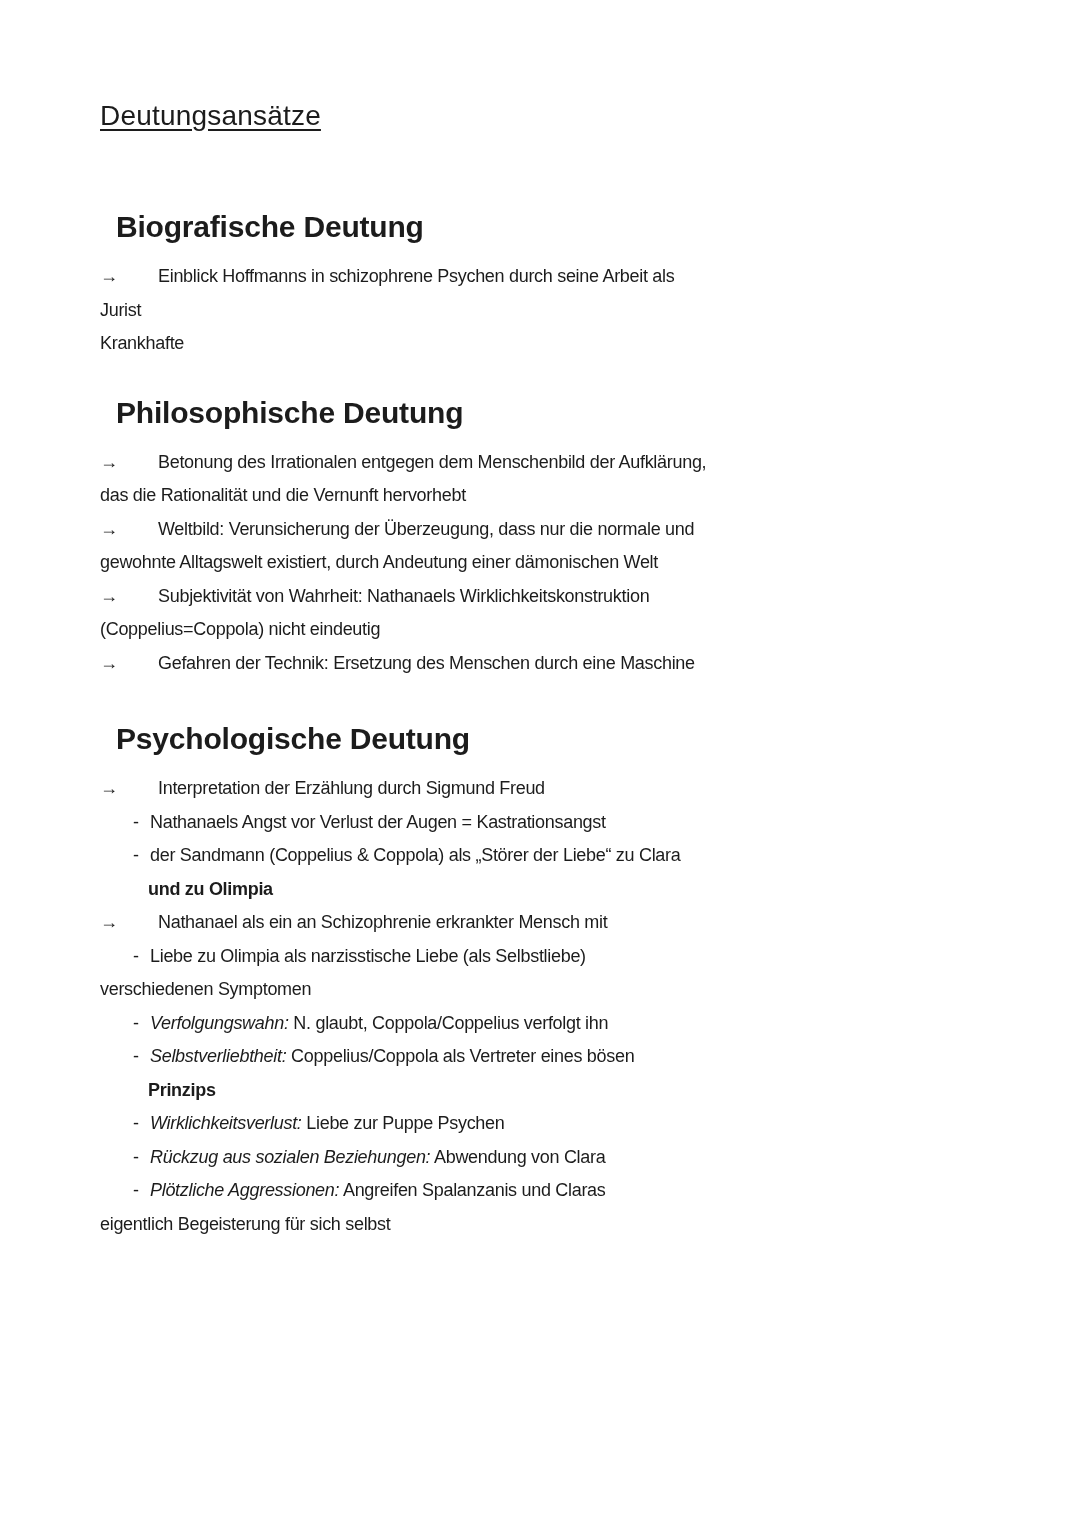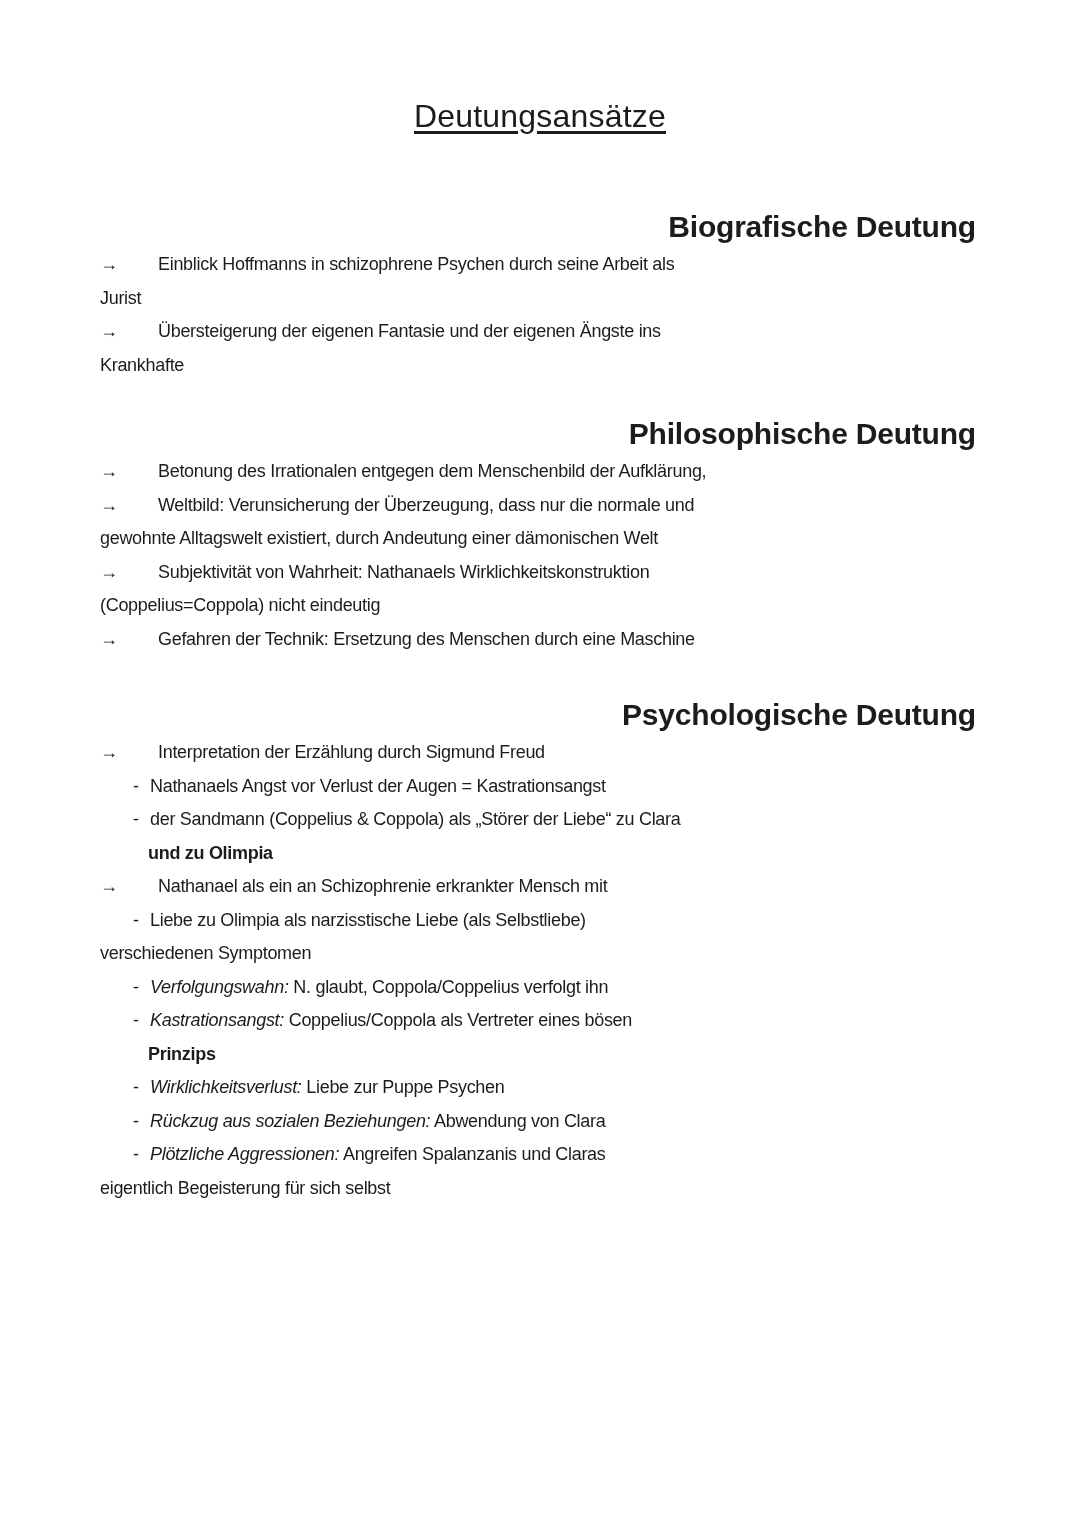--- a/index.html
+++ b/index.html
@@ -13,35 +13,33 @@
     height: 1527px;
     background: #ffffff;
     overflow: hidden;
     font-family: "Liberation Sans", sans-serif;
     color: #1c1c1c;
   }
   .content {
     padding: 96px 100px 0 100px;
   }
   .title {
-    text-align: center;
-    font-size: 32px;
+    font-size: 28px;
     line-height: 40px;
     text-decoration: underline;
     text-underline-offset: 4px;
     margin-bottom: 74px;
     letter-spacing: 0.2px;
   }
   .sec h2 {
     font-size: 30px;
     font-weight: bold;
     line-height: 34px;
-    margin: 4px;
+    margin: 16px;
     letter-spacing: -0.2px;
-    text-align: right;
   }
   .sec { margin-top: 0; }
   .sec.s2 { margin-top: 35px; }
   .sec.s3 { margin-top: 42px; }
   .line {
     font-size: 18px;
     line-height: 33.5px;
     white-space: nowrap;
     letter-spacing: -0.3px;
   }
@@ -62,45 +60,45 @@
 
 <div class="page">
   <div class="content">
 
     <div class="title">Deutungsansätze</div>
 
     <section class="sec s1">
       <h2>Biografische Deutung</h2>
       <div class="line"><span class="am">→</span><span>Einblick Hoffmanns in schizophrene Psychen durch seine Arbeit als</span></div>
       <div class="line"><span>Jurist</span></div>
-      <div class="line"><span class="am">→</span><span>Übersteigerung der eigenen Fantasie und der eigenen Ängste ins</span></div>
       <div class="line"><span>Krankhafte</span></div>
     </section>
 
     <section class="sec s2">
       <h2>Philosophische Deutung</h2>
       <div class="line"><span class="am">→</span><span>Betonung des Irrationalen entgegen dem Menschenbild der Aufklärung,</span></div>
+      <div class="line"><span>das die Rationalität und die Vernunft hervorhebt</span></div>
       <div class="line"><span class="am">→</span><span>Weltbild: Verunsicherung der Überzeugung, dass nur die normale und</span></div>
       <div class="line"><span>gewohnte Alltagswelt existiert, durch Andeutung einer dämonischen Welt</span></div>
       <div class="line"><span class="am">→</span><span>Subjektivität von Wahrheit: Nathanaels Wirklichkeitskonstruktion</span></div>
       <div class="line"><span>(Coppelius=Coppola) nicht eindeutig</span></div>
       <div class="line"><span class="am">→</span><span>Gefahren der Technik: Ersetzung des Menschen durch eine Maschine</span></div>
     </section>
 
     <section class="sec s3">
       <h2>Psychologische Deutung</h2>
       <div class="line"><span class="am">→</span><span>Interpretation der Erzählung durch Sigmund Freud</span></div>
       <div class="line dash"><span class="dm">-</span><span>Nathanaels Angst vor Verlust der Augen = Kastrationsangst</span></div>
       <div class="line dash"><span class="dm">-</span><span>der Sandmann (Coppelius &amp; Coppola) als „Störer der Liebe“ zu Clara</span></div>
       <div class="line cont"><span>und zu Olimpia</span></div>
       <div class="line"><span class="am">→</span><span>Nathanael als ein an Schizophrenie erkrankter Mensch mit</span></div>
       <div class="line dash"><span class="dm">-</span><span>Liebe zu Olimpia als narzisstische Liebe (als Selbstliebe)</span></div>
       <div class="line"><span>verschiedenen Symptomen</span></div>
       <div class="line dash"><span class="dm">-</span><span class="it">Verfolgungswahn:</span><span> N. glaubt, Coppola/Coppelius verfolgt ihn</span></div>
-      <div class="line dash"><span class="dm">-</span><span class="it">Kastrationsangst:</span><span> Coppelius/Coppola als Vertreter eines bösen</span></div>
+      <div class="line dash"><span class="dm">-</span><span class="it">Selbstverliebtheit:</span><span> Coppelius/Coppola als Vertreter eines bösen</span></div>
       <div class="line cont"><span>Prinzips</span></div>
       <div class="line dash"><span class="dm">-</span><span class="it">Wirklichkeitsverlust:</span><span> Liebe zur Puppe Psychen</span></div>
       <div class="line dash"><span class="dm">-</span><span class="it">Rückzug aus sozialen Beziehungen:</span><span> Abwendung von Clara</span></div>
       <div class="line dash"><span class="dm">-</span><span class="it">Plötzliche Aggressionen:</span><span> Angreifen Spalanzanis und Claras</span></div>
       <div class="line"><span>eigentlich Begeisterung für sich selbst</span></div>
     </section>
 
   </div>
 </div>
 

